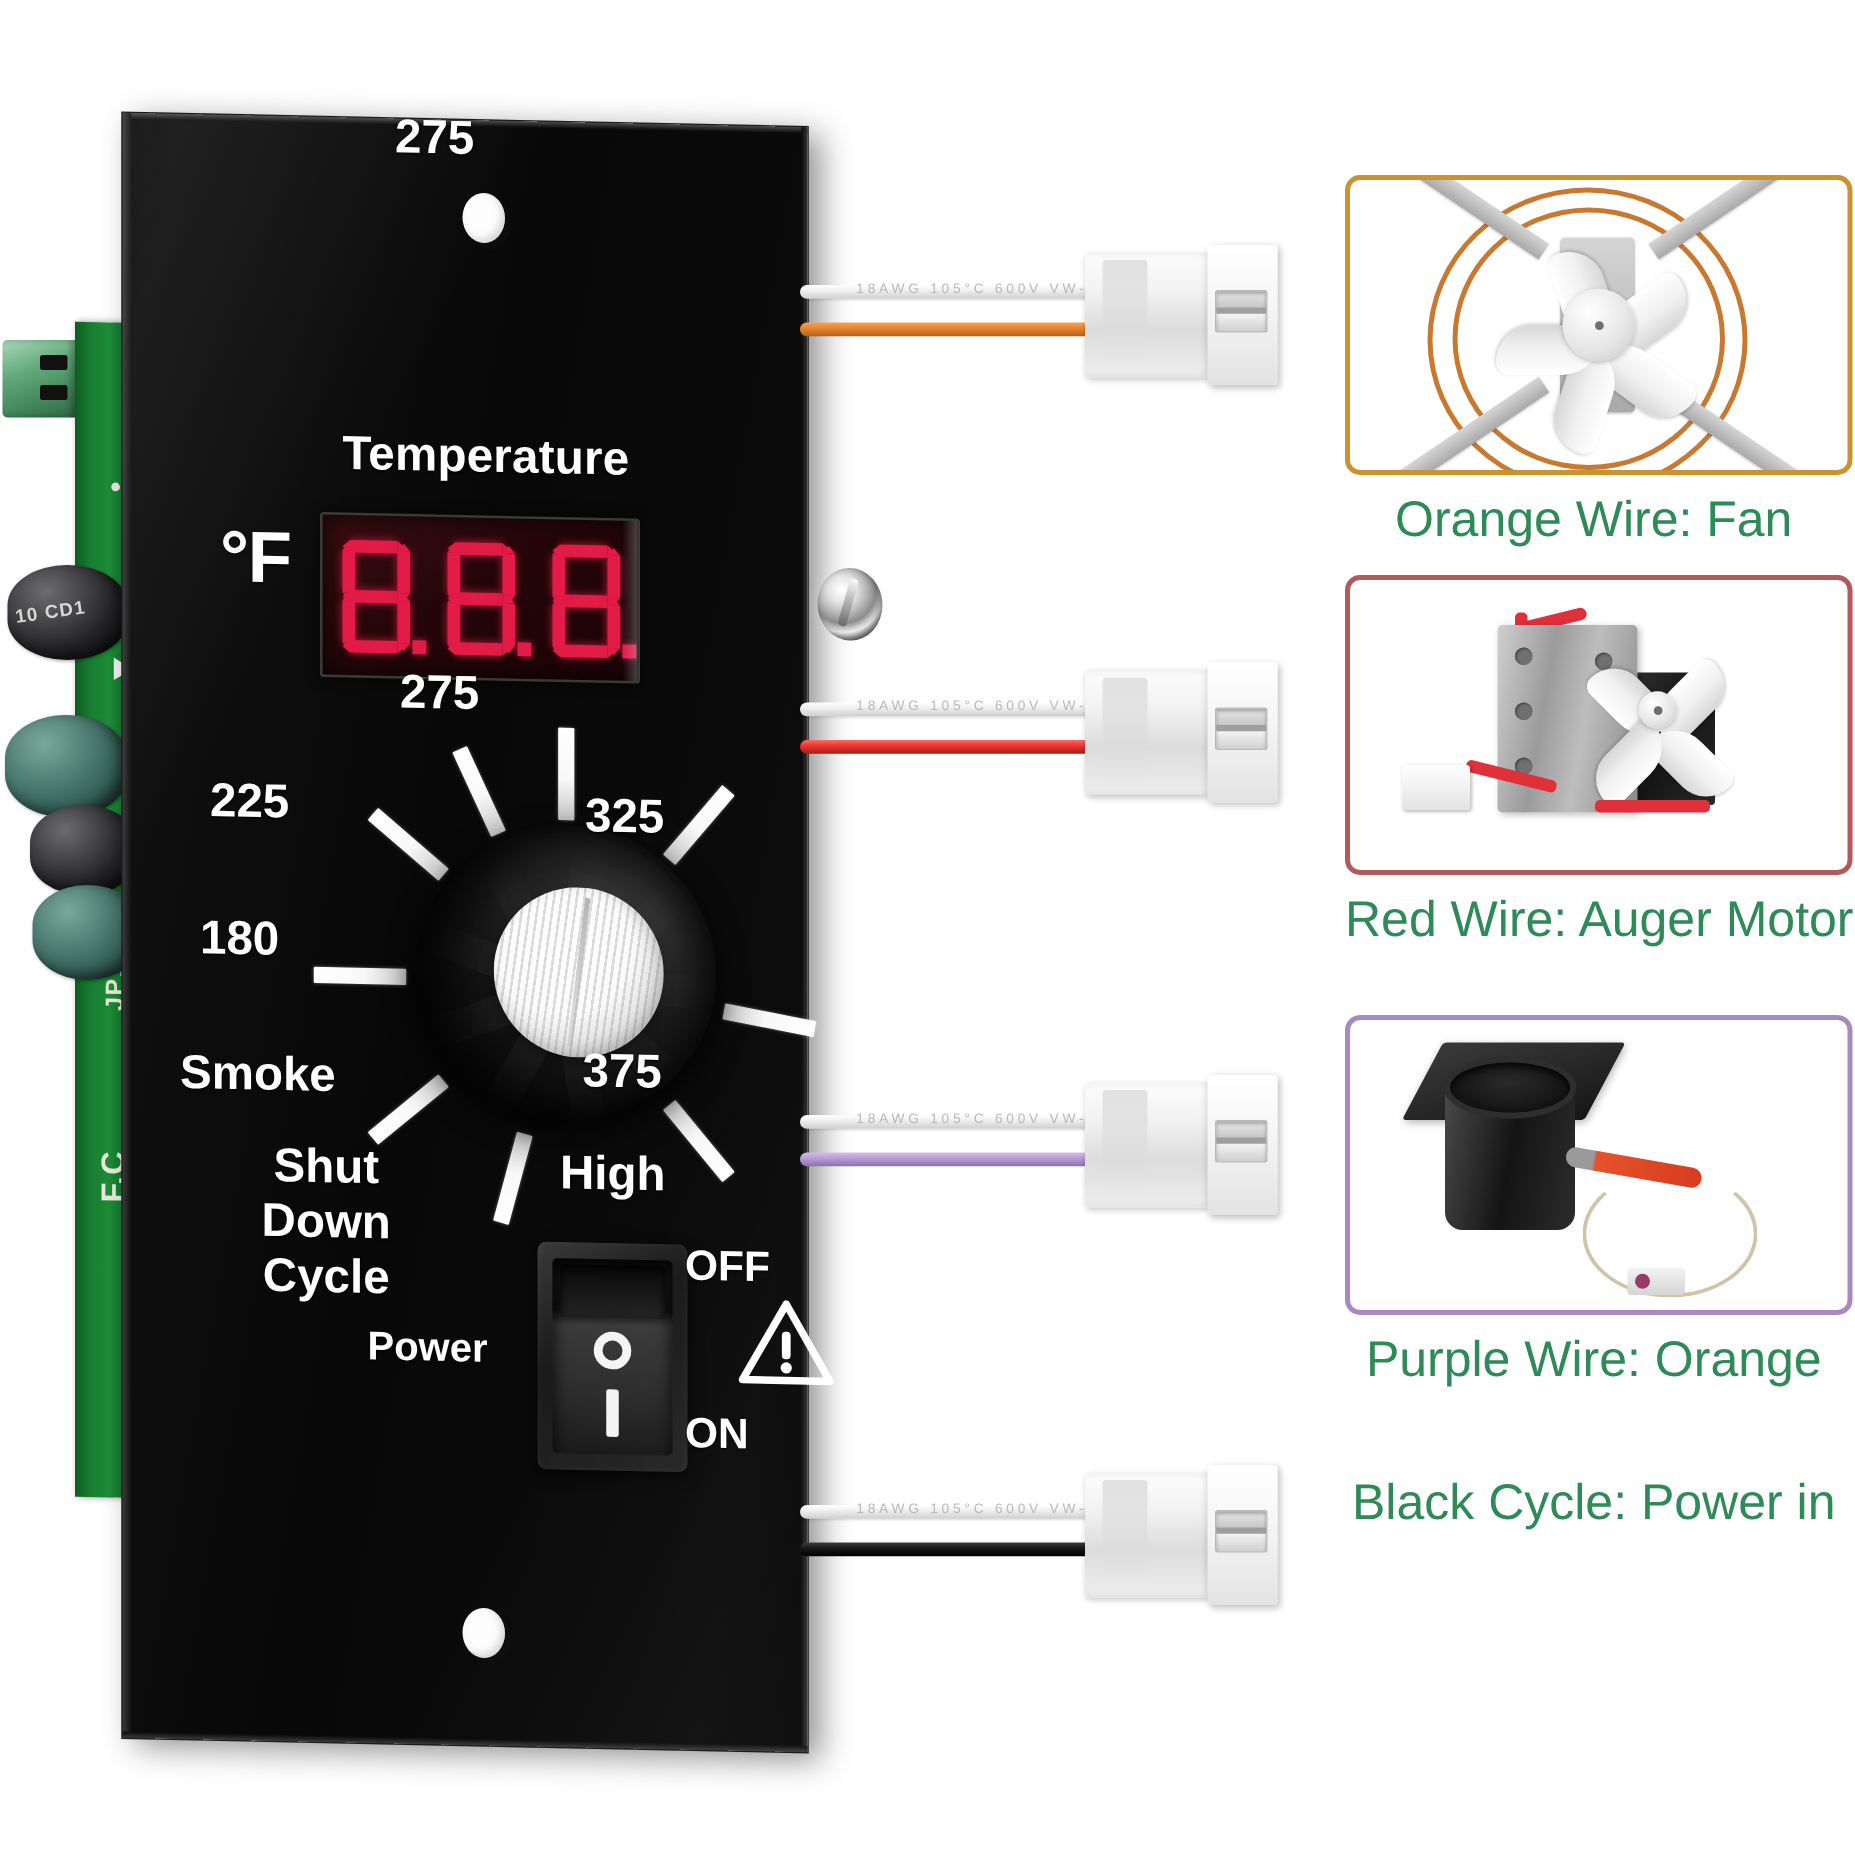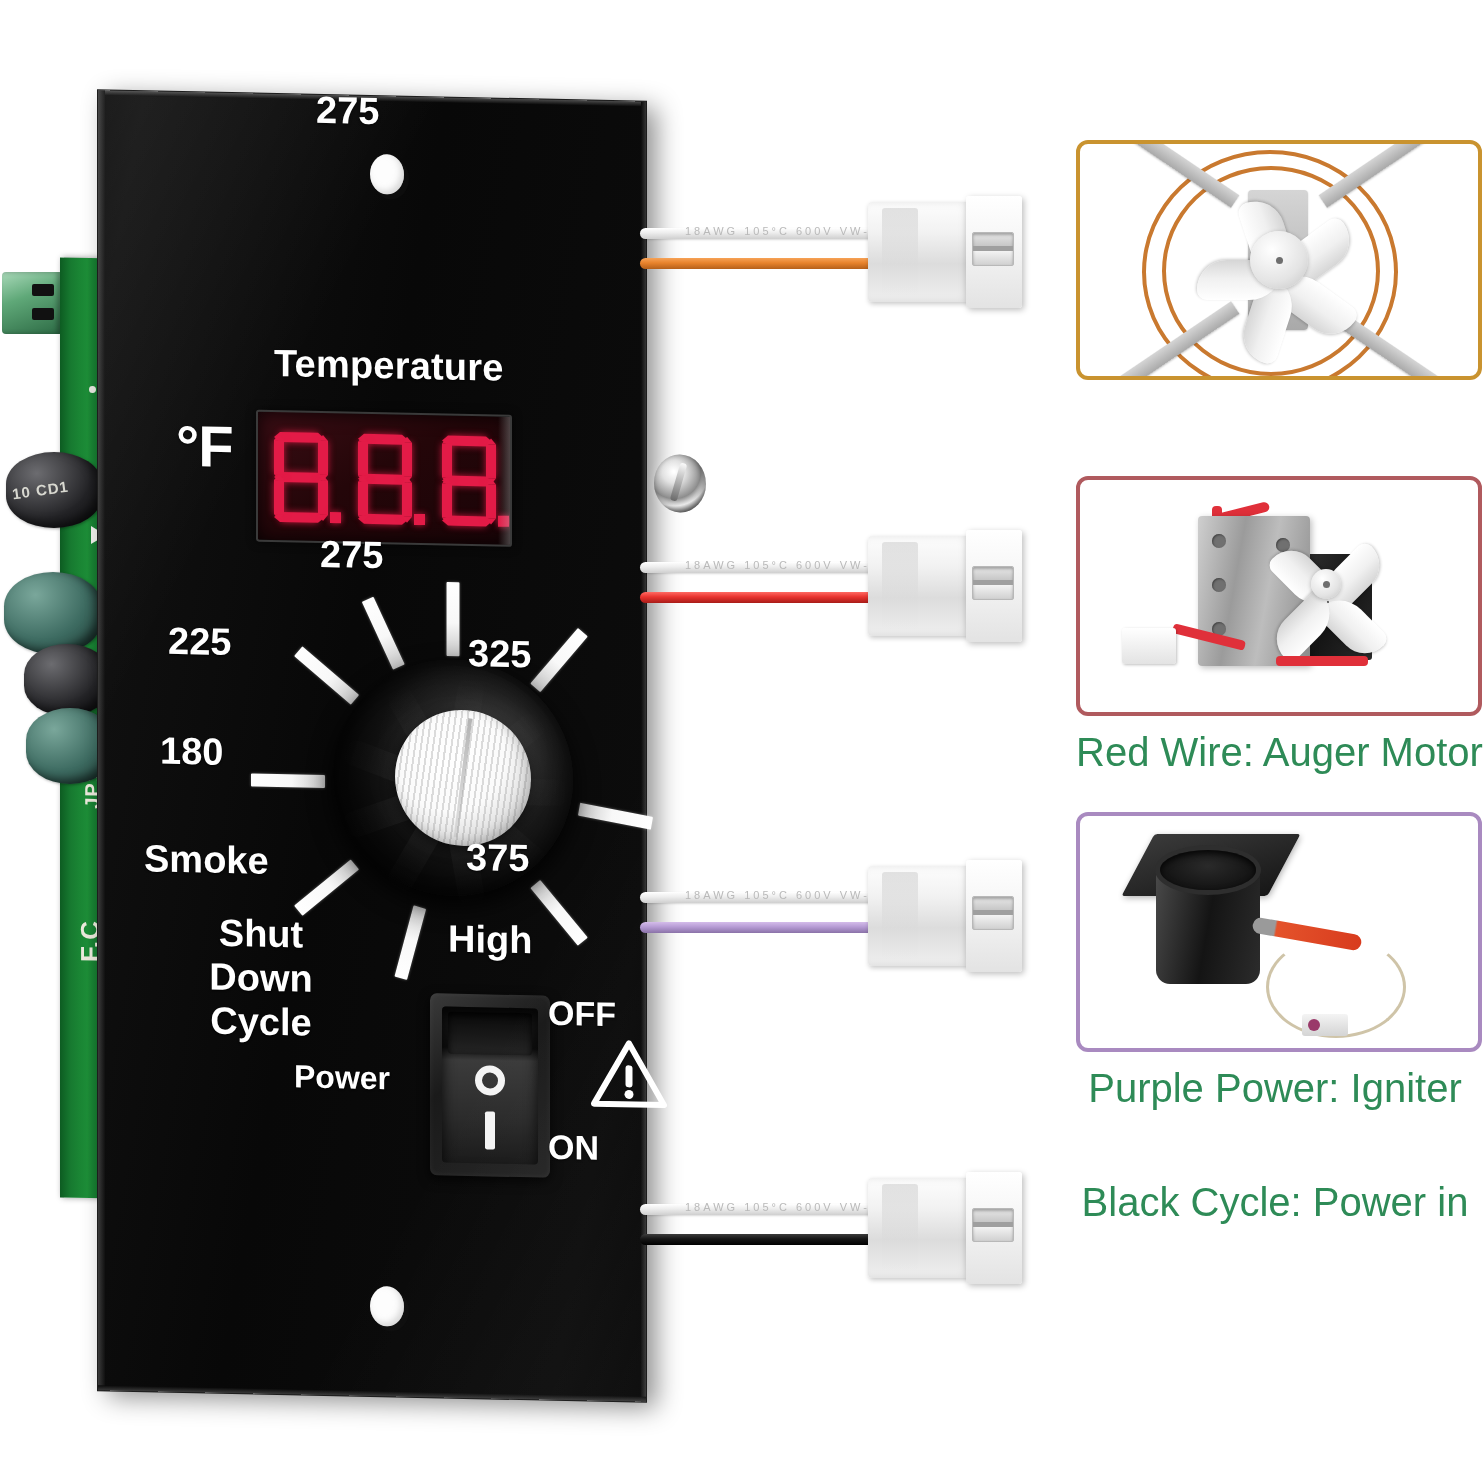--- a/index.html
+++ b/index.html
@@ -251,21 +251,21 @@
   }
   .callout .cap-text{
     display:block;margin-top:14px;text-align:center;
     font-size:40px;color:#2E8B57;font-family:"Liberation Sans", sans-serif;
     white-space:nowrap;
   }
   #callout-fan .frame{border-color:#C9932F;}
   #callout-auger .frame{border-color:#B05A5E;}
   #callout-igniter .frame{border-color:#A98AC0;}
   #callout-fan{top:140px;}
-  #callout-auger{top:476px;}
+  #callout-auger{top:460px;}
   #callout-igniter{top:812px;}
   #callout-power{top:1180px;}
   #callout-power .cap-text{margin-top:0;}
 
   
   .fan-art{position:absolute;inset:0;}
   .fan-blade{
     position:absolute;left:50%;top:50%;width:86px;height:40px;
     transform-origin:2px 50%;
     background:linear-gradient(180deg,#ffffff,#f0f0f0 55%,#d6d6d6 100%);
@@ -525,20 +525,21 @@
       <div class="bracket" style="left:230px;top:198px;width:150px;height:15px;transform:rotate(34deg);"></div>
       <div class="bracket" style="left:168px;top:46px;width:60px;height:140px;border-radius:4px;"></div>
       <div class="fan-blade" style="transform:rotate(-108deg)"></div>
       <div class="fan-blade" style="transform:rotate(-36deg)"></div>
       <div class="fan-blade" style="transform:rotate(36deg)"></div>
       <div class="fan-blade" style="transform:rotate(108deg)"></div>
       <div class="fan-blade" style="transform:rotate(180deg)"></div>
       <div class="fan-hub"></div>
     </div>
   </div>
+  <span class="cap-text">Orange Wire: Fan</span>
 </div>
 
 <div class="callout" id="callout-auger">
   <div class="frame">
     <div style="position:absolute;inset:0;">
       <div class="red-wire" style="left:132px;top:26px;width:10px;height:58px;"></div>
       <div class="red-wire" style="left:132px;top:28px;width:58px;height:10px;border-radius:6px;transform:rotate(-14deg);"></div>
       <div class="motor-black"></div>
       <div class="motor-core">
         <div class="hole" style="left:14px;top:18px;"></div>
@@ -563,18 +564,18 @@
   <div class="frame">
     <div style="position:absolute;inset:0;">
       <div class="ign-plate"></div>
       <div class="ign-tube"></div>
       <div class="ign-mouth"></div>
       <div class="ign-element"></div>
       <div class="ign-cable"></div>
       <div class="ign-tip"></div>
     </div>
   </div>
-  <span class="cap-text">Purple Power: Igniter</span>
+  <span class="cap-text">Purple Wire: Orange</span>
 </div>
 
 <div class="callout" id="callout-power">
   <span class="cap-text">Black Cycle: Power in</span>
 </div>
 
 </body></html>

